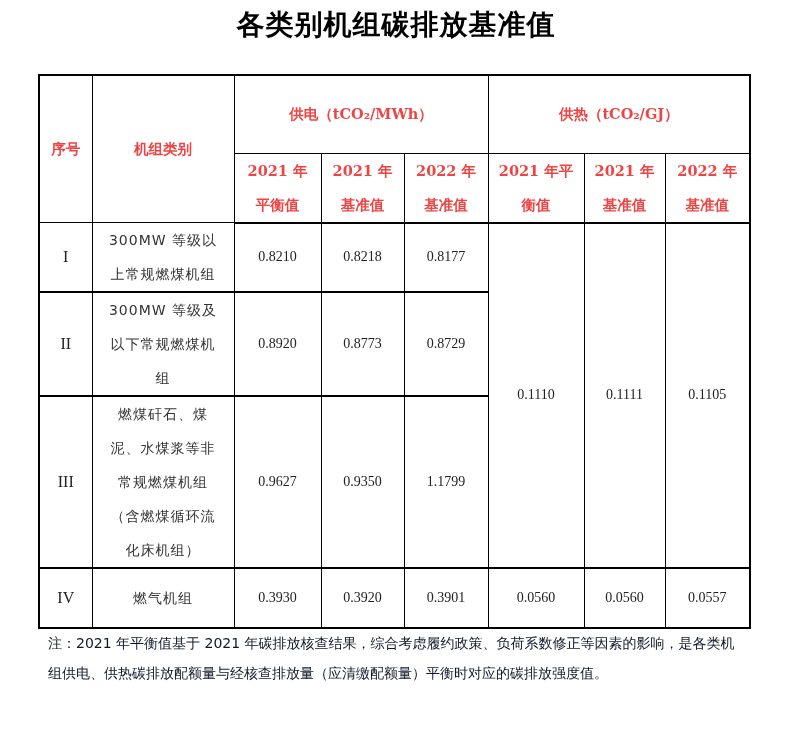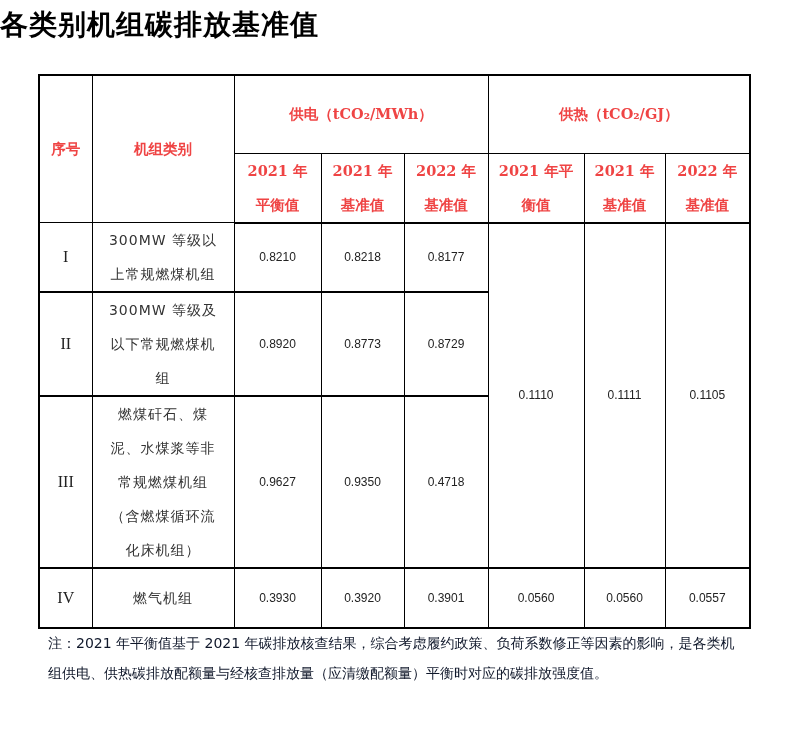--- a/index.html
+++ b/index.html
@@ -1,30 +1,30 @@
 <!DOCTYPE html>
 <html><head>
 <meta charset="utf-8">
 <style>
   html, body { margin:0; padding:0; background:#ffffff; }
   body { width:792px; height:731px; position:relative; overflow:hidden;
          font-family:"DejaVu Serif","Liberation Serif",serif; color:#111; }
-  .title { position:absolute; left:0; top:6px; width:792px; text-align:left;
+  .title { position:absolute; left:0; top:6px; width:792px; text-align:center;
            font-size:28px; font-weight:bold; letter-spacing:1px; color:#000; }
   table { position:absolute; left:38px; top:74px; border-collapse:collapse;
           table-layout:fixed; width:712px; }
   td, th { border:1px solid #000; text-align:center; vertical-align:middle; padding:0; }
   table { border:2px solid #000; }
   th { font-weight:bold; font-size:14.5px; line-height:34px; color:#ef4444; }
   .hdr-group { height:78px; font-size:15px; }
   .hdr-sub { height:64px; }
   .thick-bottom > td, .thick-bottom > th { border-bottom:2px solid #000; }
   td { font-size:14.5px; color:#222; }
   td.cat { line-height:34px; padding:0 16px; color:#333; letter-spacing:1px; font-family:"DejaVu Sans","Liberation Sans",sans-serif; font-size:14px; }
-  td.num { font-family:Liberation Sans, sans-serif; font-size:12px; }
+  td.num { font-family:Liberation Serif, serif; font-size:14px; }
   td.idx { font-family:"Liberation Serif","DejaVu Serif",serif; font-size:16px; }
   .note { position:absolute; left:48px; top:628px; width:700px; font-size:14px;
           line-height:30px; color:#0f172a; font-family:"DejaVu Sans","Liberation Sans",sans-serif; }
 </style>
 </head>
 <body>
 
 <div class="title">各类别机组碳排放基准值</div>
 
 <table>
@@ -68,21 +68,21 @@
     <td class="cat">300MW 等级及以下常规燃煤机组</td>
     <td class="num">0.8920</td>
     <td class="num">0.8773</td>
     <td class="num">0.8729</td>
   </tr>
   <tr class="thick-bottom" style="height:172px">
     <td class="idx">III</td>
     <td class="cat">燃煤矸石、煤泥、水煤浆等非常规燃煤机组（含燃煤循环流化床机组）</td>
     <td class="num">0.9627</td>
     <td class="num">0.9350</td>
-    <td class="num">0.4718</td>
+    <td class="num">1.1799</td>
   </tr>
   <tr style="height:60px">
     <td class="idx">IV</td>
     <td class="cat">燃气机组</td>
     <td class="num">0.3930</td>
     <td class="num">0.3920</td>
     <td class="num">0.3901</td>
     <td class="num">0.0560</td>
     <td class="num">0.0560</td>
     <td class="num">0.0557</td>

